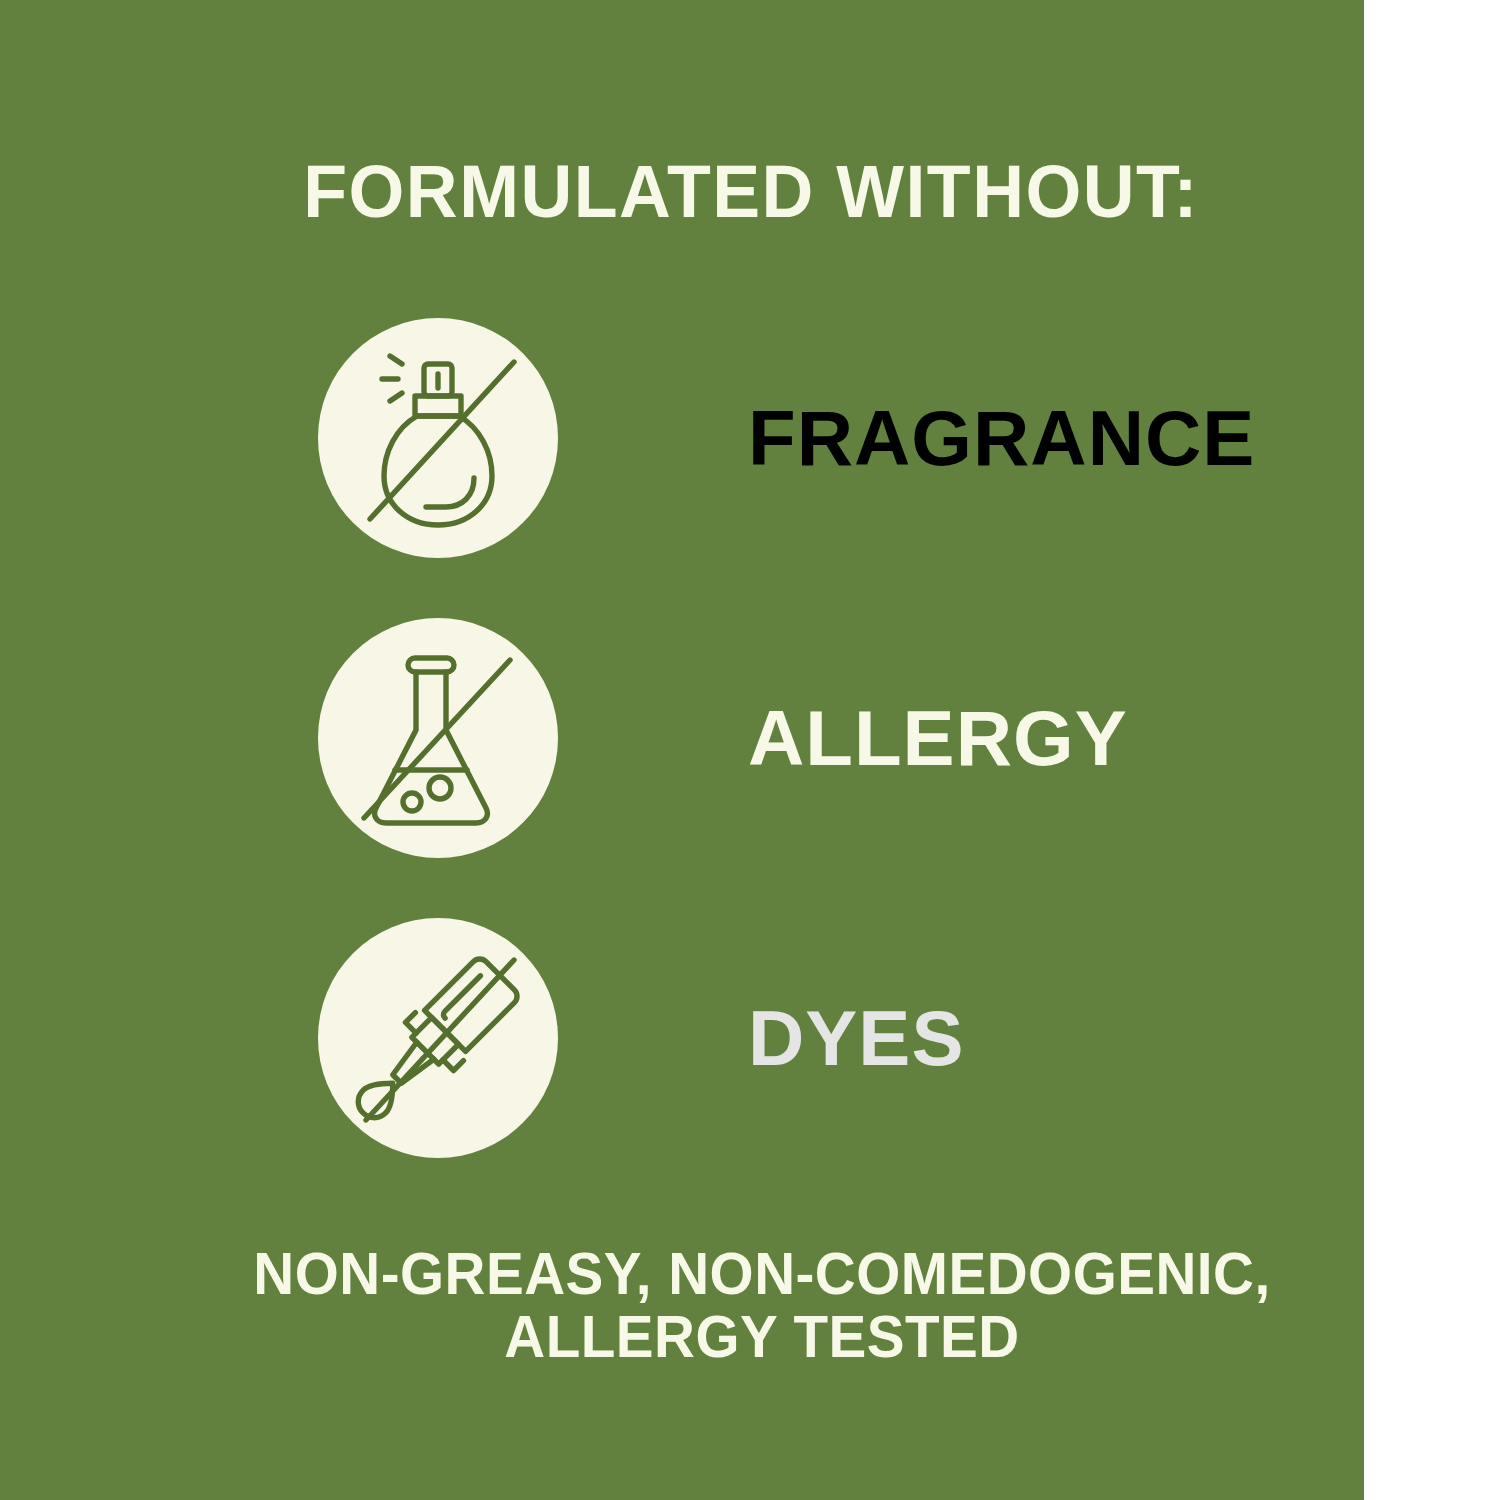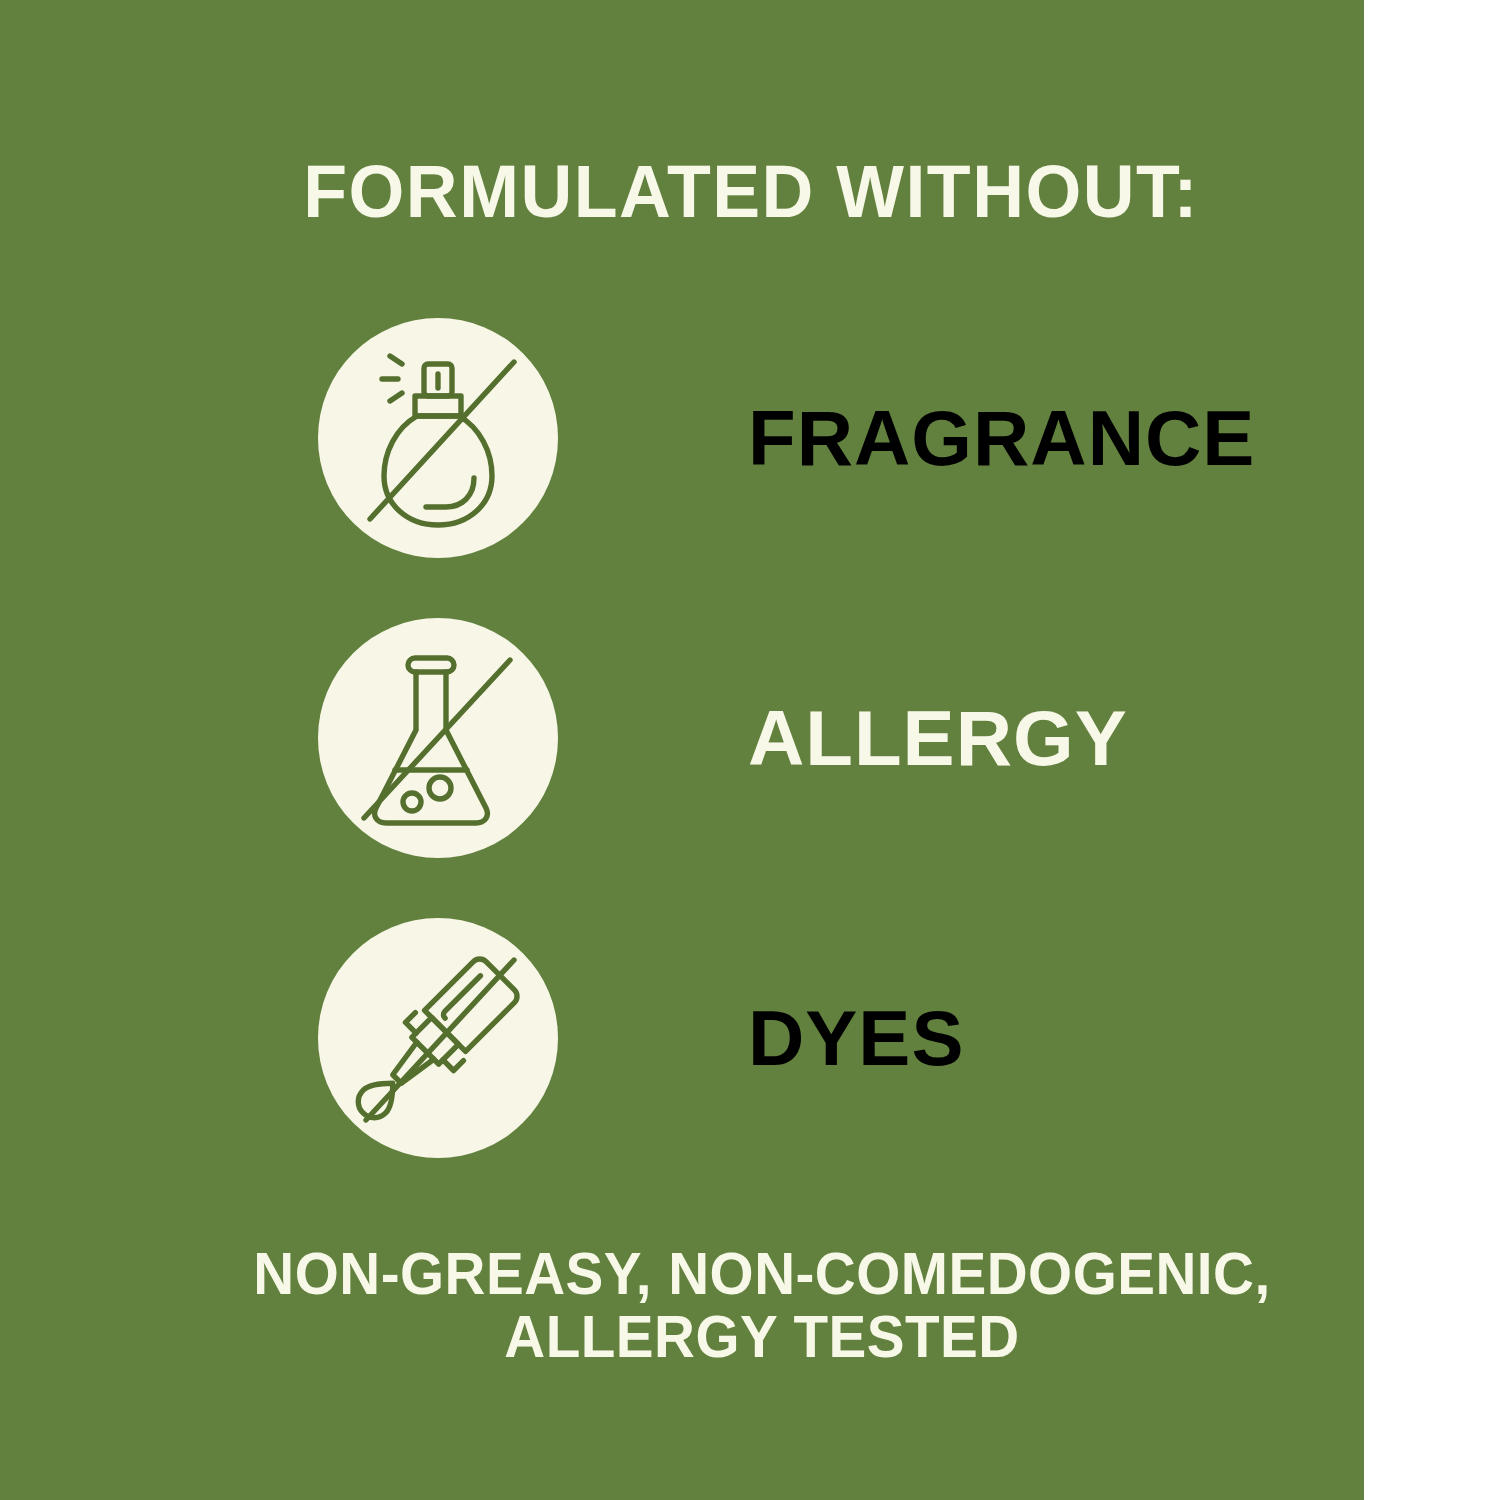--- a/index.html
+++ b/index.html
@@ -187,21 +187,21 @@
             <path class="icon-stroke" d="M101 110 L139 110 L139 138 L101 138 Z" style="stroke: rgb(85, 112, 46);"></path>
 
             <path class="icon-stroke" d="M108 138 L114 178 L126 178 L132 138" style="stroke: rgb(85, 112, 46);"></path>
 
             <path class="icon-stroke" d="M120 184 C108 196 104 204 104 210 C104 219 111 226 120 226 C129 226 136 219 136 210 C136 204 132 196 120 184 Z" style="stroke: rgb(85, 112, 46);"></path>
           </g>
 
           <path class="icon-slash" d="M196 42 L48 202" style="stroke: rgb(85, 112, 46);"></path>
         </svg>
       </div>
-      <div class="row-label" style="color: #000000;">DYES</div>
+      <div class="row-label" style="color: #e5e5e5;">DYES</div>
     </div>
 
   </div>
 
   <div class="footer" style="color: rgb(248, 248, 232);">
     <span class="footer-line">NON-GREASY, NON-COMEDOGENIC,</span>
     <span class="footer-line">ALLERGY TESTED</span>
   </div>
 
 </div>

